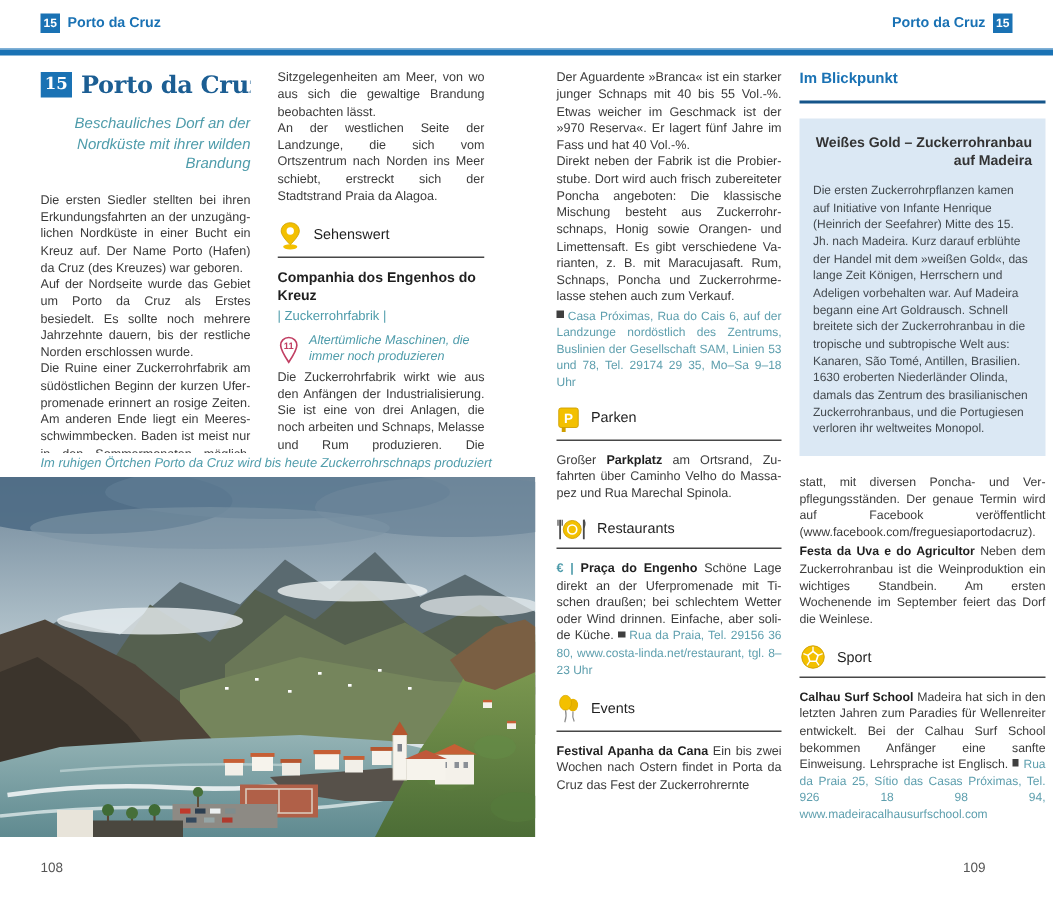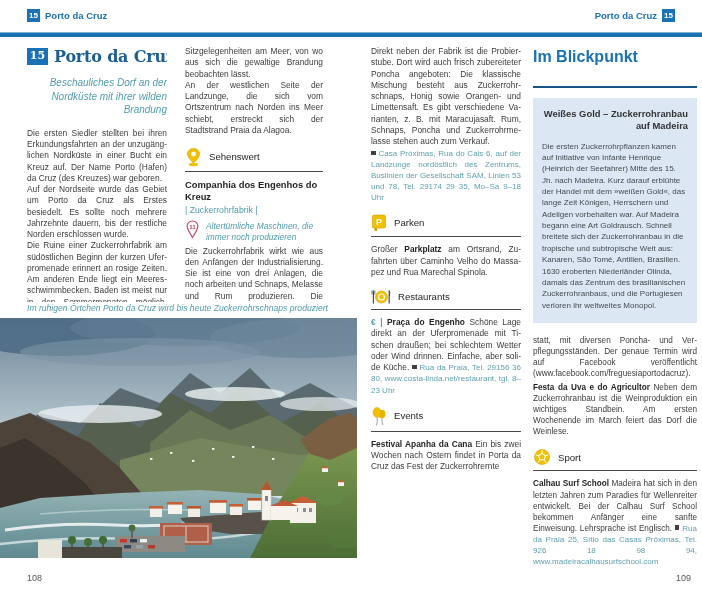--- a/index.html
+++ b/index.html
@@ -33,44 +33,44 @@
   .subtitle{font-style:italic;color:#4f9cab;font-size:10px;line-height:1.35;text-align:right;margin-bottom:11px;}
 
   
   .section-head{display:flex;align-items:center;gap:7px;border-bottom:1.5px solid #474747;
                 padding-bottom:4px;margin:11px 0 7px 0;}
   .section-head .label{font-weight:normal;font-size:9.6px;color:#1f1f1f;}
   .section-head svg{flex:0 0 auto;}
 
   .entry-name{font-weight:bold;font-size:9.4px;color:#1f1f1f;line-height:1.28;text-align:left;}
   .category{color:#4f9cab;font-size:8.7px;margin:2px 0 3px 0;text-align:left;}
-  .poi-line{display:flex;gap:6px;margin:1px 0 3px 0;align-items:flex-start;}
+  .poi-line{display:flex;gap:6px;margin:1px 0 3px 0;align-items:flex-end;}
   .poi-line .hl{font-style:italic;color:#4f9cab;font-size:8.4px;line-height:1.3;text-align:left;padding-top:1px;}
   .poi-line svg{flex:0 0 auto;}
 
   .contact{color:#5e9fae;font-size:8px;line-height:1.38;overflow-wrap:anywhere;margin-top:1px;}
   .sq{display:inline-block;width:4.5px;height:4.5px;background:#3f3f3f;margin-right:3px;vertical-align:1px;}
   .price{color:#4f9cab;font-weight:bold;}
   b.inline-name{color:#1f1f1f;}
 
   
-  .ib-head{font-weight:bold;font-size:16px;color:#1a72b4;text-align:left;
-           padding-bottom:18px;border-bottom:2px solid #15558a;margin-bottom:10px;}
+  .ib-head{font-weight:bold;font-size:10px;color:#1a72b4;text-align:left;
+           padding-bottom:7px;border-bottom:2px solid #15558a;margin-bottom:10px;}
   .ib-box{background:#dbe8f4;padding:10px 9px 12px 9px;margin-bottom:12px;}
   .ib-title{font-weight:bold;font-size:9.4px;color:#333;line-height:1.32;margin-bottom:8px;text-align:right;}
   .ib-text{font-size:8px;line-height:1.42;color:#43494e;text-align:left;}
 
   
   .caption{position:absolute;left:27px;top:303px;width:330px;font-style:italic;color:#4f9cab;font-size:8.6px;}
   .photo{position:absolute;left:0;top:318px;width:357px;height:240px;overflow:hidden;}
   .photo svg{display:block;}
 
   .pagenum{position:absolute;top:573px;font-size:9px;color:#555;}
   .pagenum-left{left:27px;}
-  .pagenum-right{right:11px;}
+  .pagenum-right{right:45px;}
 </style>
 </head>
 <body>
 
 <div class="page">
 
   <div class="runhead runhead-left">
     <span class="mini-badge">15</span>
     <span>Porto da Cruz</span>
   </div>
@@ -218,20 +218,21 @@
           <circle cx="103" cy="222" r="4" fill="#3f6b35"></circle>
         <line x1="132" y1="212" x2="132" y2="220" stroke="#5a4632" stroke-width="1.2"></line>
           <circle cx="132" cy="210" r="3.4" fill="#466f39"></circle>
       </g>
       <rect x="60" y="229" width="62" height="11" fill="#4a473f"></rect>
       <rect x="38" y="222" width="24" height="18" fill="#e8e4da"></rect>
     </svg>
   </div>
 
   <div class="col" id="col3">
+    <p class="body">Der Aguardente »Branca« ist ein starker junger Schnaps mit 40 bis 55 Vol.-%. Etwas weicher im Geschmack ist der »970 Reserva«. Er lagert fünf Jahre im Fass und hat 40 Vol.-%.</p>
     <p class="body">Direkt neben der Fabrik ist die Probier­stube. Dort wird auch frisch zubereite­ter Poncha angeboten: Die klassische Mischung besteht aus Zuckerrohr­schnaps, Honig sowie Orangen- und Limettensaft. Es gibt verschiedene Va­rianten, z. B. mit Maracujasaft. Rum, Schnaps, Poncha und Zuckerrohrme­lasse stehen auch zum Verkauf.</p>
     <div class="contact"><span class="sq"></span><span>Casa Próximas, Rua do Cais 6, auf der Landzunge nordöstlich des Zentrums, Buslinien der Gesellschaft SAM, Linien 53 und 78, Tel. 29174 29 35, Mo–Sa 9–18 Uhr</span></div>
 
     <div class="section-head">
       <svg width="16" height="18" viewBox="0 0 16 18">
         <rect x="3.5" y="13" width="2.6" height="4" fill="#cf9f00"></rect>
         <rect x="1.5" y="1" width="13" height="13" rx="1.5" fill="#f3c000" stroke="#cf9f00" stroke-width="0.6"></rect>
         <text x="8" y="11" text-anchor="middle" font-size="9" font-weight="bold" fill="#ffffff" font-family="Liberation Sans, sans-serif">P</text>
       </svg>
       <span class="label">Parken</span>
@@ -265,21 +266,21 @@
   </div>
 
   <div class="col" id="col4">
     <div class="ib-head">Im Blickpunkt</div>
     <div class="ib-box">
       <div class="ib-title">Weißes Gold – Zuckerrohr­anbau auf Madeira</div>
       <div class="ib-text">Die ersten Zuckerrohrpflanzen kamen auf Initiative von Infante Henrique (Heinrich der Seefahrer) Mitte des 15. Jh. nach Madeira. Kurz darauf erblühte der Handel mit dem »weißen Gold«, das lange Zeit Königen, Herrschern und Adeli­gen vorbehalten war. Auf Madeira begann eine Art Goldrausch. Schnell breitete sich der Zucker­rohranbau in die tropische und subtropische Welt aus: Kanaren, São Tomé, Antillen, Brasilien. 1630 eroberten Niederländer Olinda, damals das Zentrum des brasilia­nischen Zuckerrohranbaus, und die Portugiesen verloren ihr welt­weites Monopol.</div>
     </div>
 
     <p class="body">statt, mit diversen Poncha- und Ver­pflegungsständen. Der genaue Termin wird auf Facebook veröffentlicht (www.facebook.com/freguesiaportodacruz).</p>
-    <p class="body" style="margin-top:2px;"><b class="inline-name">Festa da Uva e do Agricultor</b><span> Neben dem Zuckerrohranbau ist die Weinpro­duktion ein wichtiges Standbein. Am ersten Wochenende im March fei­ert das Dorf die Weinlese.</span></p>
+    <p class="body" style="margin-top:2px;"><b class="inline-name">Festa da Uva e do Agricultor</b><span> Neben dem Zuckerrohranbau ist die Weinpro­duktion ein wichtiges Standbein. Am ersten Wochenende im September fei­ert das Dorf die Weinlese.</span></p>
 
     <div class="section-head">
       <svg width="18" height="18" viewBox="0 0 18 18">
         <circle cx="9" cy="9" r="7.5" fill="#f3c000" stroke="#cf9f00" stroke-width="0.6"></circle>
         <polygon points="9,5.3 12.4,7.9 11.1,11.8 6.9,11.8 5.6,7.9" fill="none" stroke="#ffffff" stroke-width="1.1"></polygon>
         <line x1="9" y1="5.3" x2="9" y2="2.2" stroke="#ffffff" stroke-width="0.9"></line>
         <line x1="12.4" y1="7.9" x2="15.4" y2="6.8" stroke="#ffffff" stroke-width="0.9"></line>
         <line x1="5.6" y1="7.9" x2="2.6" y2="6.8" stroke="#ffffff" stroke-width="0.9"></line>
         <line x1="11.1" y1="11.8" x2="13" y2="14.6" stroke="#ffffff" stroke-width="0.9"></line>
         <line x1="6.9" y1="11.8" x2="5" y2="14.6" stroke="#ffffff" stroke-width="0.9"></line>

